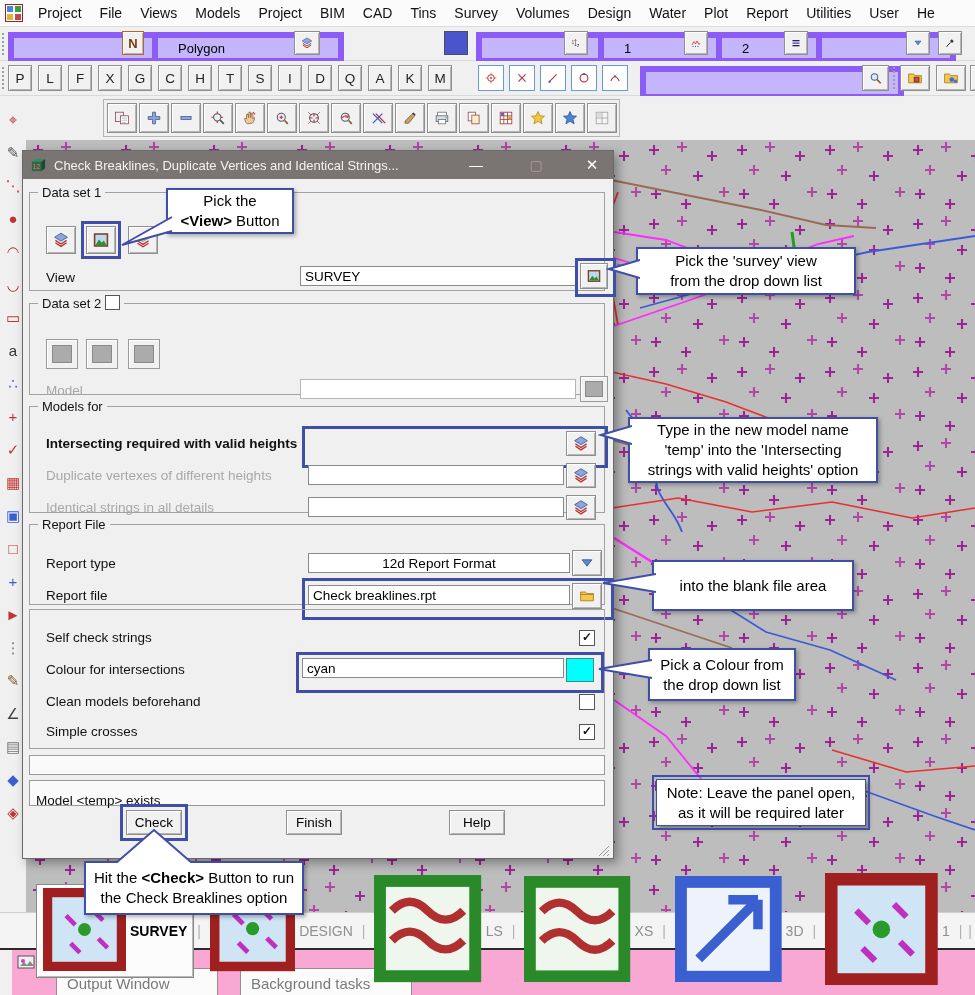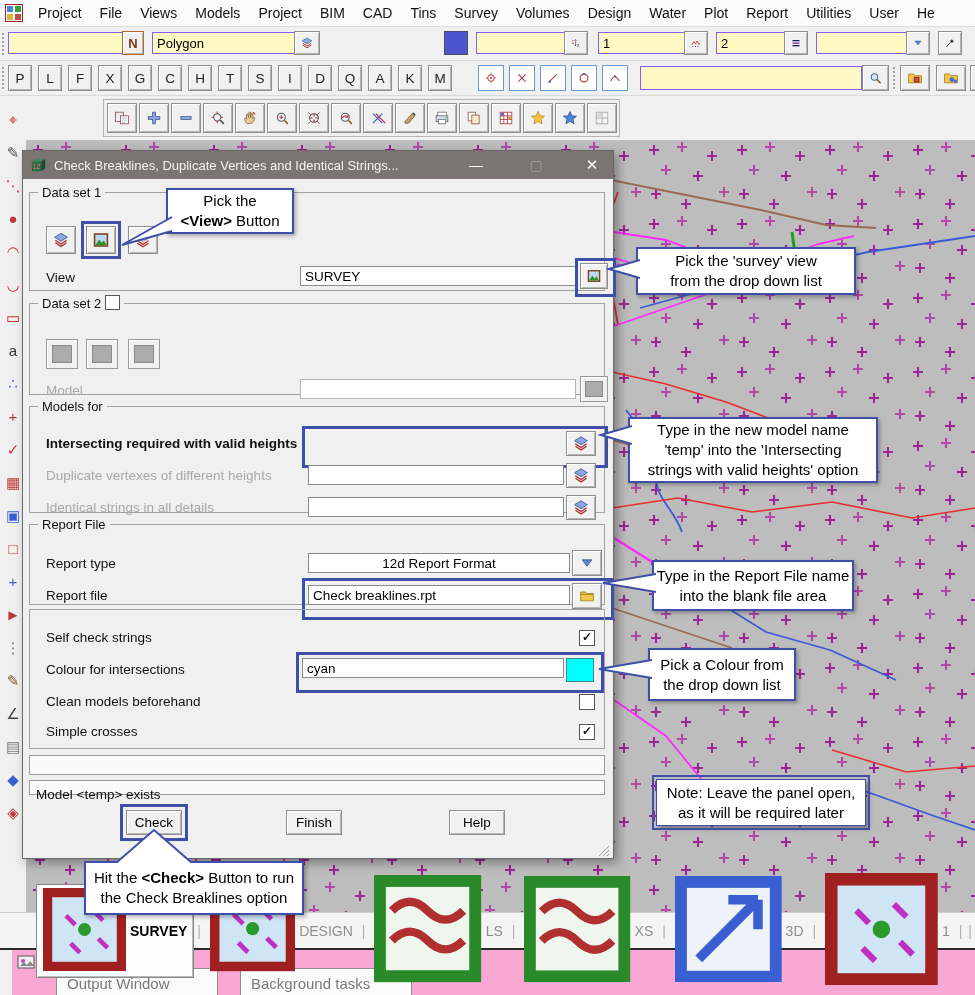--- a/index.html
+++ b/index.html
@@ -9,22 +9,22 @@
   
   .menubar{position:absolute;left:0;top:0;width:975px;height:26px;background:#fbfbfb;
     border-bottom:1px solid #dcdcdc;display:flex;align-items:center;white-space:nowrap}
   .applogo{width:18px;height:18px;margin:0 6px 0 5px;flex:0 0 auto}
   .menu-item{font-size:14px;padding:0 9px;cursor:default}
   .bar{position:absolute;left:0;width:975px;background:#f0f0f0}
   #row2{top:27px;height:33px;border-bottom:1px solid #dadada}
   #row3{top:61px;height:34px;border-bottom:1px solid #dadada}
   #row4{top:96px;height:44px}
   .grip{position:absolute;left:2px;top:6px;height:22px;width:4px;border-left:2px dotted #9f9f9f}
-  .field{position:absolute;top:5px;height:20px;border:1px solid #8b5cf6;background:#fef9c3;
-    font:13px "Liberation Sans",sans-serif;padding:0 4px;box-sizing:content-box}
+  .field{position:absolute;top:5px;height:20px;border:6px solid #8b5cf6;background:#c4b5fd;
+    font:13px "Liberation Sans",sans-serif;padding:0 20px;box-sizing:content-box}
   .btn3d{background:#f1f1f1;border:1px solid #8f8f8f;
     box-shadow:inset 1px 1px 0 #ffffff, inset -1px -1px 0 #b5b5b5;
     display:flex;align-items:center;justify-content:center;box-sizing:border-box}
   .ibtn{position:absolute;top:4px;width:24px;height:24px}
   .ibtn svg{width:18px;height:18px}
   .swatch{position:absolute;top:4px;width:24px;height:24px;border:1px solid #4a4a6a}
   #letters{position:absolute;left:8px;top:4px;display:flex;gap:6px}
   .lbtn{width:24px;height:26px;font-size:13.5px;color:#222}
   #snaps{position:absolute;left:478px;top:4px;display:flex;gap:5px}
   .snapbtn{width:26px;height:26px;border:1px solid #6a9ad4;background:#fff;
@@ -550,21 +550,21 @@
       <input class="dinput" style="left: 272px; top: 48px; width: 252px;" value="cyan">
       <span class="abs" style="left:536px;top:48px;width:26px;height:22px;background:var(--cyan,#00ffff);border:1px solid #3a8a8a"></span>
       <span class="hl" style="left:266px;top:42px;width:302px;height:35px"></span>
       <span class="dlabel" style="left:16px;top:84px">Clean models beforehand</span>
       <span class="cb" style="left:549px;top:84px"></span>
       <span class="dlabel" style="left:16px;top:114px">Simple crosses</span>
       <span class="cb" style="left:549px;top:114px">✓</span>
     </div>
 
     <div class="sunken" style="top:604px;height:20px"></div>
-    <div class="sunken" style="top:629px;height:15px;font-size:13.5px;padding:6px 6px">
+    <div class="sunken" style="top:629px;height:15px;font-size:13.5px;padding:12px 6px">
       <span>Model &lt;temp&gt; exists</span>
     </div>
 
     <button class="btn3d pbtn" style="left:103px;top:659px;outline:3px solid var(--accent,#3f4fa8);outline-offset:3px">Check</button>
     <button class="btn3d pbtn" style="left:263px;top:659px">Finish</button>
     <button class="btn3d pbtn" style="left:426px;top:659px">Help</button>
 
     <span class="resize-grip">
       <svg viewBox="0 0 12 12" width="12" height="12">
           <path d="M11 1 1 11M11 5 5 11M11 9 9 11" stroke="#999" fill="none"></path>
@@ -591,21 +591,20 @@
   <div class="callout" style="left:628px;top:417px;width:246px;height:62px">
     <span>Type in the new model name</span>
       <span>'temp' into the 'Intersecting</span>
       <span>strings with valid heights' option</span>
   </div>
   <svg class="tail" style="left:598px;top:424px" width="34" height="22">
     <path d="M34 2 L3 11 L34 20" fill="#fff" stroke="#3f4fa8" stroke-width="2"></path>
   </svg>
 
   <div class="callout" style="left:652px;top:560px;width:198px;height:47px">
-    <span>Type in the Report File name</span>
       <span>into the blank file area</span>
   </div>
   <svg class="tail" style="left:600px;top:572px" width="56" height="22">
     <path d="M56 2 L3 11 L56 20" fill="#fff" stroke="#3f4fa8" stroke-width="2"></path>
   </svg>
 
   <div class="callout" style="left:648px;top:648px;width:144px;height:49px">
     <span>Pick a Colour from</span>
       <span>the drop down list</span>
   </div>

